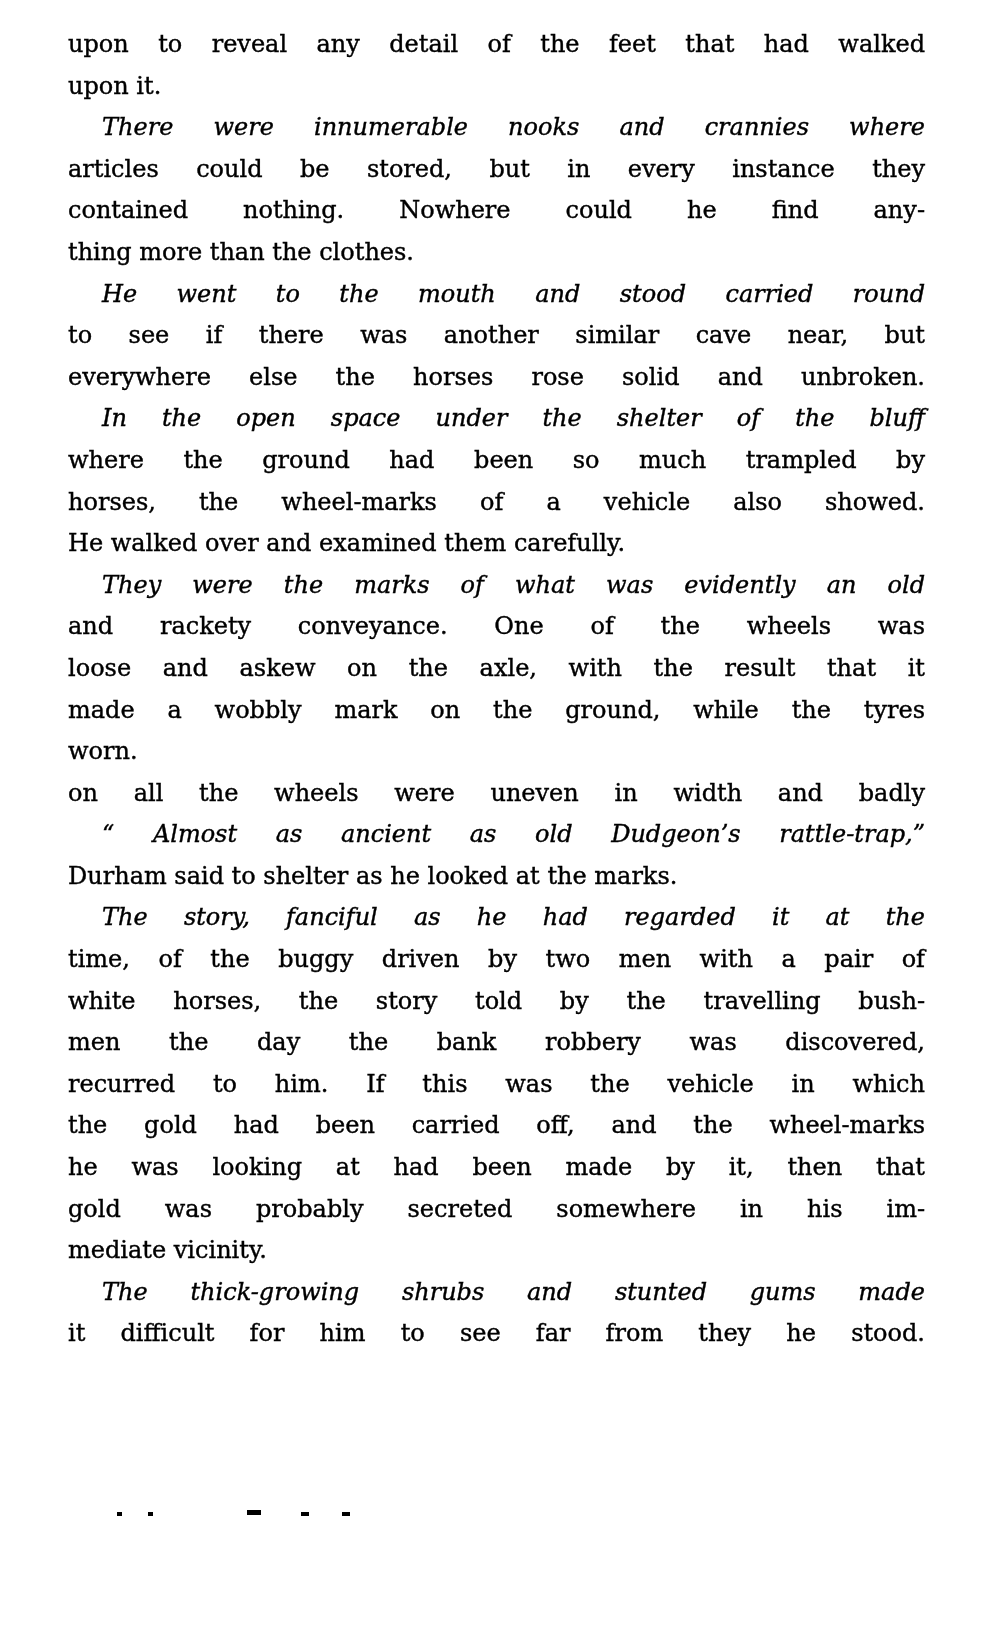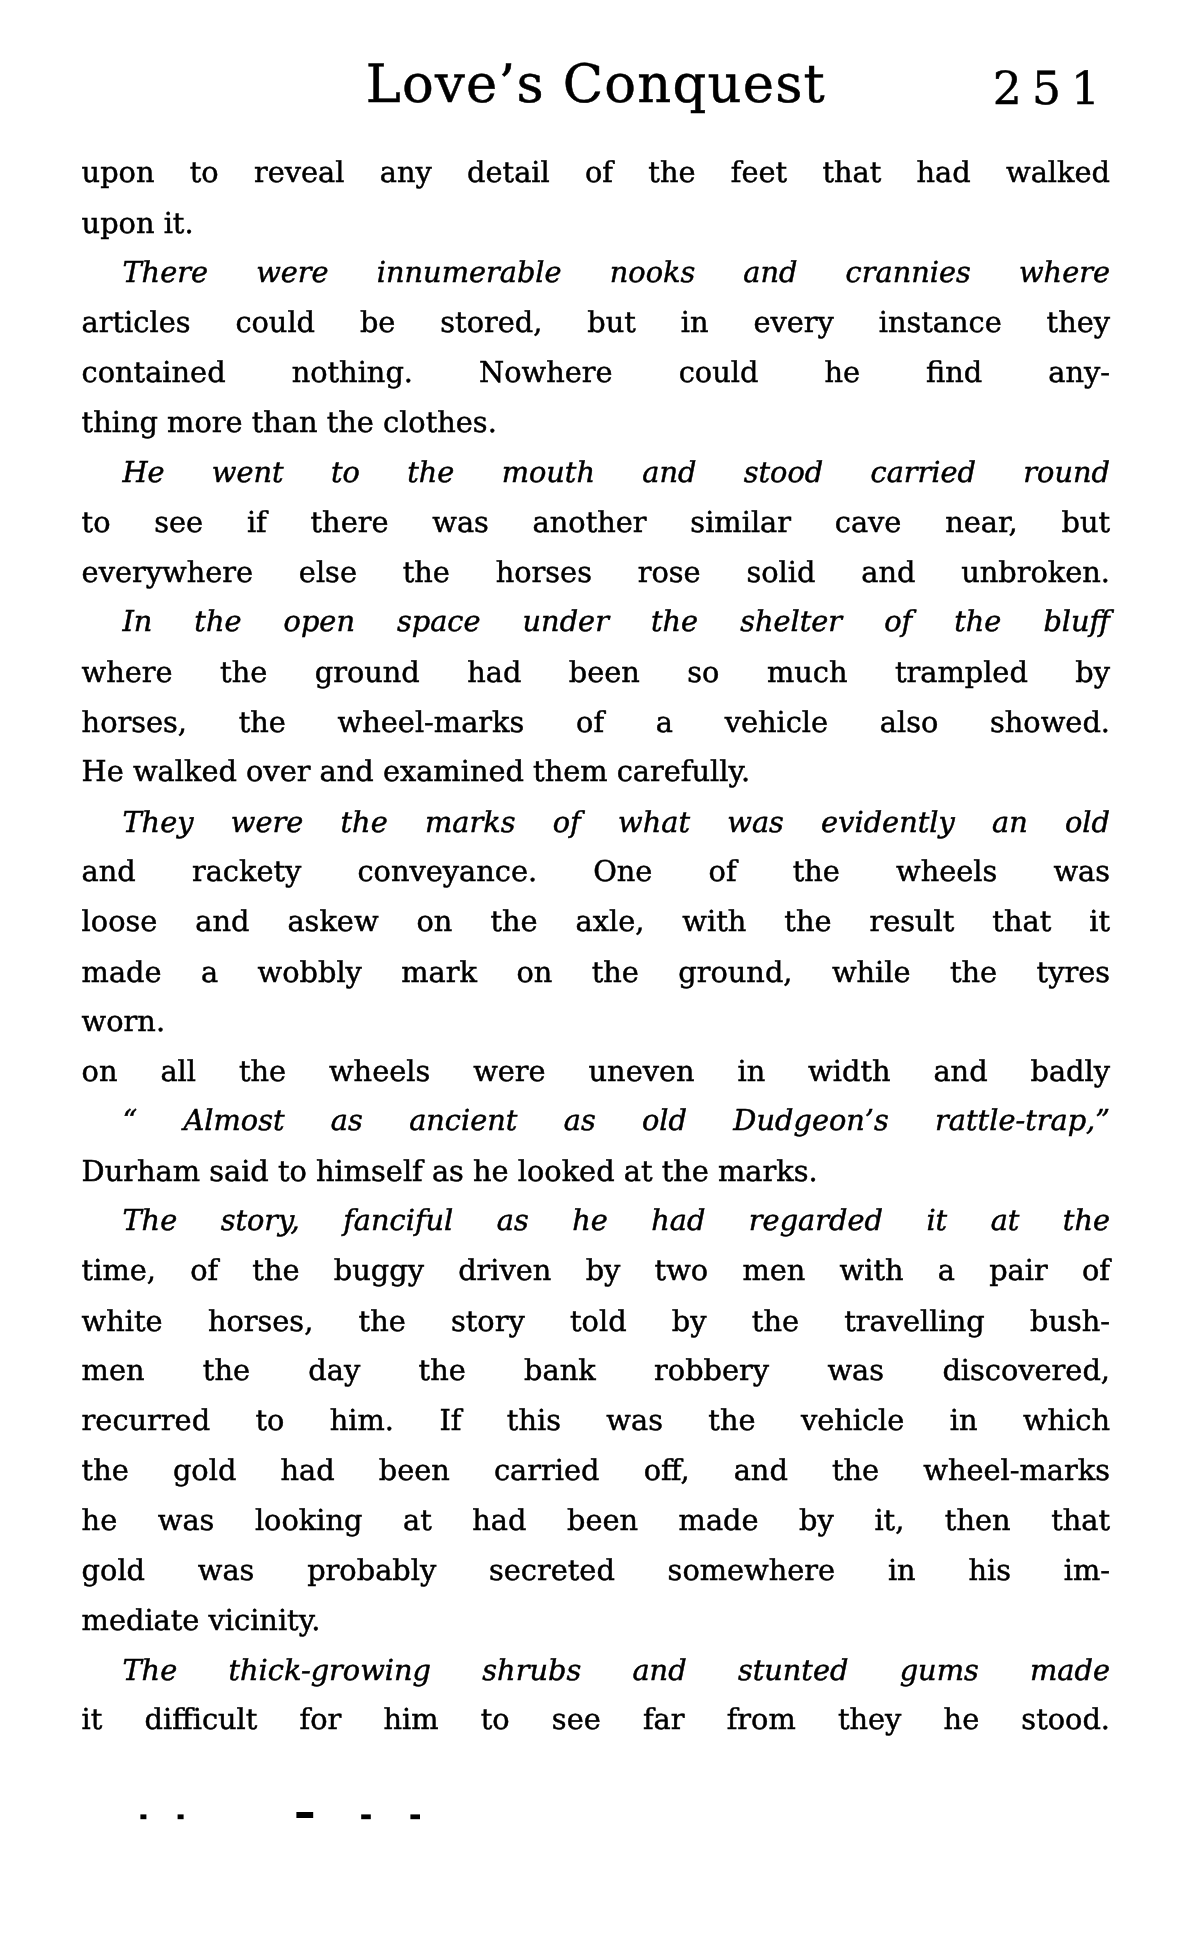--- a/index.html
+++ b/index.html
@@ -49,24 +49,20 @@
   .line.indent { text-indent: 34px; font-style: italic; }
   .fragment {
     position: absolute;
     background: #000000;
   }
 </style>
 </head>
 <body>
 
 <div class="page">
-  <div class="running-header">
-    <span class="title">Love’s Conquest</span>
-    <span class="page-number">251</span>
-  </div>
   <div class="body-text" id="body-text">
       <div class="paragraph">
         <div class="line just">upon to reveal any detail of the feet that had walked</div>
         <div class="line">upon it.</div>
       </div>
       <div class="paragraph">
         <div class="line just indent">There were innumerable nooks and crannies where</div>
         <div class="line just">articles could be stored, but in every instance they</div>
         <div class="line just">contained nothing.  Nowhere could he find any-</div>
         <div class="line">thing more than the clothes.</div>
@@ -85,21 +81,21 @@
       <div class="paragraph">
         <div class="line just indent">They were the marks of what was evidently an old</div>
         <div class="line just">and rackety conveyance.  One of the wheels was</div>
         <div class="line just">loose and askew on the axle, with the result that it</div>
         <div class="line just">made a wobbly mark on the ground, while the tyres</div>
         <div class="line">worn.</div>
         <div class="line just">on all the wheels were uneven in width and badly</div>
       </div>
       <div class="paragraph">
         <div class="line just indent">“ Almost as ancient as old Dudgeon’s rattle-trap,”</div>
-        <div class="line">Durham said to himself as he looked at the marks.</div>
+        <div class="line">Durham said to shelter as he looked at the marks.</div>
       </div>
       <div class="paragraph">
         <div class="line just indent">The story, fanciful as he had regarded it at the</div>
         <div class="line just">time, of the buggy driven by two men with a pair of</div>
         <div class="line just">white horses, the story told by the travelling bush-</div>
         <div class="line just">men the day the bank robbery was discovered,</div>
         <div class="line just">recurred to him.  If this was the vehicle in which</div>
         <div class="line just">the gold had been carried off, and the wheel-marks</div>
         <div class="line just">he was looking at had been made by it, then that</div>
         <div class="line just">gold was probably secreted somewhere in his im-</div>

